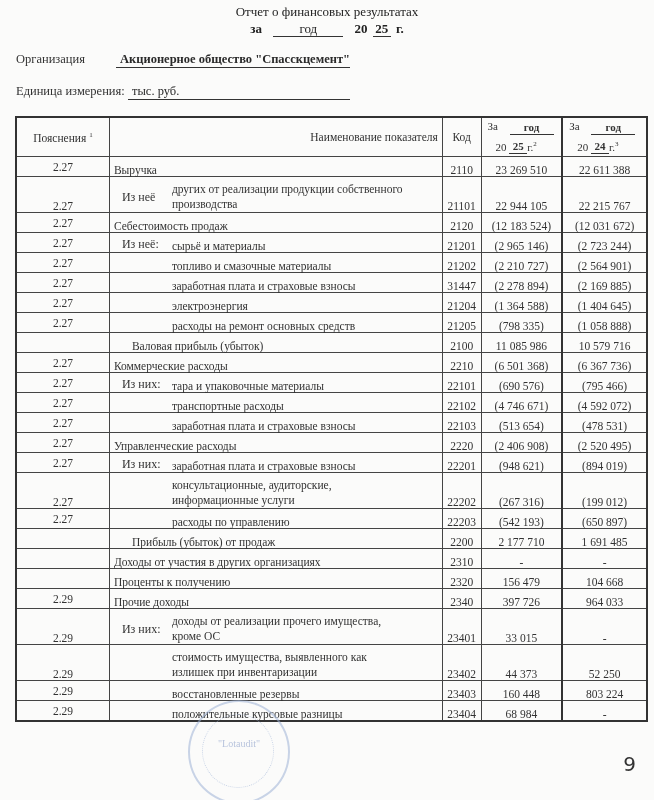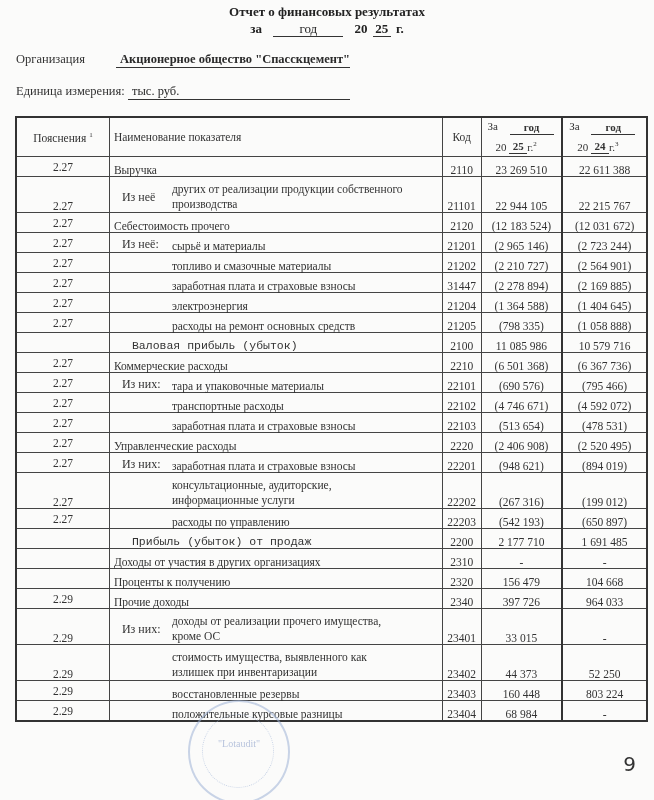--- a/index.html
+++ b/index.html
@@ -3,21 +3,21 @@
 <meta charset="utf-8">
 <style>
   html, body { margin: 0; padding: 0; }
   body {
     width: 654px; height: 800px; overflow: hidden;
     background: #fbfbfa;
     font-family: "Liberation Serif", "DejaVu Serif", serif;
     color: #2a2a2a;
     position: relative;
   }
-  .doc-title { position: absolute; top: 4px; left: 0; width: 654px; text-align: center; font-size: 13px; font-weight: bold; color: #222; }
+  .doc-title { position: absolute; top: 4px; left: 0; width: 654px; text-align: center; font-size: 13px; font-weight: normal; color: #222; }
   .period { position: absolute; top: 21px; left: 0; width: 654px; text-align: center; font-size: 13px; font-weight: bold; color: #222; }
   .period .u { display: inline-block; border-bottom: 1px solid #333; text-align: center; line-height: 14px; }
   .period .u.year-word { width: 70px; margin: 0 8px; font-weight: normal; }
   .period .u.year-num { width: 18px; margin: 0 2px; }
 
   .meta-row { position: absolute; left: 16px; font-size: 12.5px; }
   .meta-label { position: absolute; left: 0; white-space: nowrap; color: #333; }
   .meta-value { position: absolute; border-bottom: 1px solid #333; white-space: nowrap; padding-left: 4px; line-height: 15px; }
   .org-row { top: 52px; }
   .org-row .meta-value { left: 100px; width: 230px; font-weight: bold; }
@@ -44,21 +44,21 @@
   .c-name { width: 317px; text-align: left; }
   .c-code { width: 29px; text-align: center; }
   .c-cur { width: 70px; text-align: center; border-right: 2px solid #333 !important; }
   .c-prev { width: 73px; text-align: center; }
   tr.r1 td { height: 19px; }
   tr.r2 td { height: 35px; }
   .lbl-wrap { display: flex; align-items: flex-end; }
   .prefix { display: inline-block; width: 50px; padding-left: 8px; font-size: 12px; }
   .prefix.mid { align-self: center; }
   .indent { padding-left: 58px; display: inline-block; }
-  .indent-total { padding-left: 18px; display: inline-block; font-family: Liberation Mono, monospace; }
+  .indent-total { padding-left: 18px; display: inline-block; }
   .ml { display: inline-block; line-height: 15px; white-space: normal; }
   .period-head { position: relative; text-align: left; line-height: 14px; }
   .period-head .za { position: absolute; left: 2px; top: -1px; font-size: 11px; }
   .period-head .god { display: block; margin-left: 24px; border-bottom: 1px solid #333; text-align: center; width: 44px; font-weight: bold; font-size: 11px; }
   .period-head .yr { display: block; padding-left: 10px; margin-top: 2px; font-size: 11px; }
   .period-head .yr b { display: inline-block; border-bottom: 1px solid #333; width: 18px; text-align: center; }
   .period-head sup { font-size: 7px; }
 
   .stamp {
     position: absolute; left: 188px; top: 700px; width: 98px; height: 100px;
@@ -90,21 +90,21 @@
 </div>
 <div class="meta-row unit-row">
   <span class="meta-label">Единица измерения:</span>
   <span class="meta-value">тыс. руб.</span>
 </div>
 
 <table class="report">
   <thead>
     <tr>
       <th class="c-note"><span>Пояснения</span> <sup style="font-size:7px">1</sup></th>
-      <th class="c-name" style="text-align:left">Наименование показателя</th>
+      <th class="c-name" style="text-align:right">Наименование показателя</th>
       <th class="c-code">Код</th>
       <th class="c-cur">
         <div class="period-head">
           <span class="za">За</span>
           <span class="god">год</span>
           <span class="yr"><span>20</span> <b>25</b><span>г.</span><sup>2</sup></span>
         </div>
       </th>
       <th class="c-prev">
         <div class="period-head">
@@ -136,21 +136,21 @@
           </div>
         </td>
         <td class="c-code">21101</td>
         <td class="c-cur">22 944 105</td>
         <td class="c-prev">22 215 767</td>
       </tr>
       <tr class="r1">
         <td class="c-note" style="vertical-align: middle;">2.27</td>
         <td class="c-name">
           <div class="lbl-wrap">
-            <span>Себестоимость прочего</span>
+            <span>Себестоимость продаж</span>
           </div>
         </td>
         <td class="c-code">2120</td>
         <td class="c-cur">(12 183 524)</td>
         <td class="c-prev">(12 031 672)</td>
       </tr>
       <tr class="r1">
         <td class="c-note" style="vertical-align: middle;">2.27</td>
         <td class="c-name">
           <div class="lbl-wrap">

